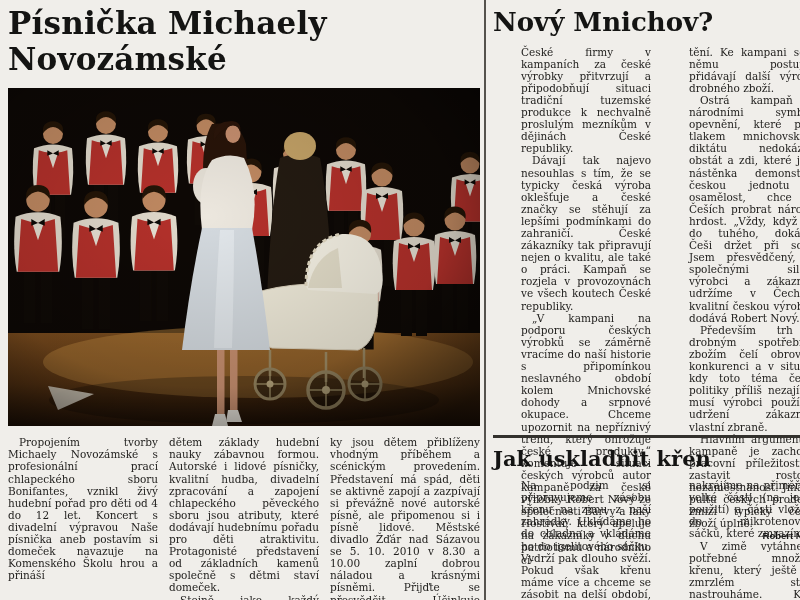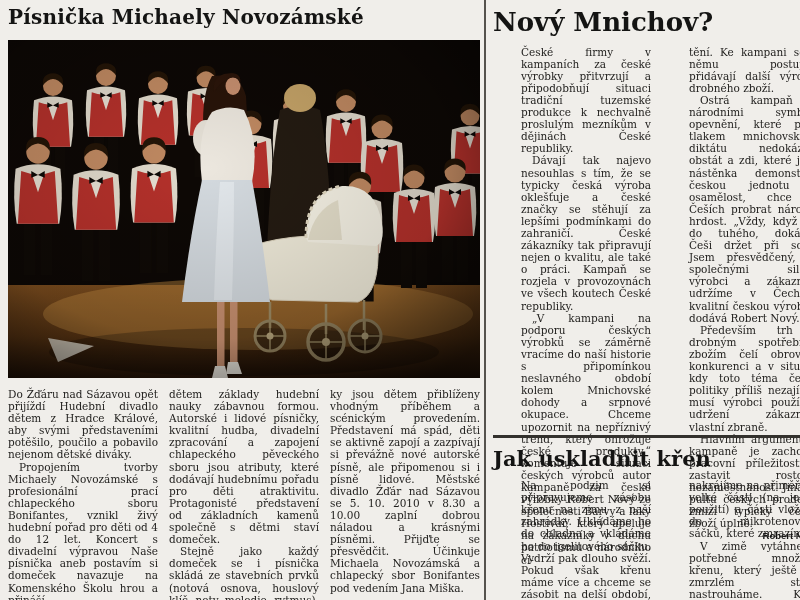--- a/index.html
+++ b/index.html
@@ -1,19 +1,19 @@
 <!DOCTYPE html>
 <html><head>
 <meta charset="utf-8">
 <style>
   html,body{margin:0;padding:0;}
   .page{position:relative;width:800px;height:600px;overflow:hidden;
         background:#f0eeea;font-family:"DejaVu Serif",serif;color:#1e1d1b;}
   .left-article{position:absolute;left:8px;top:6px;width:472px;}
-  .headline-1{font-size:20px;line-height:1.15;font-weight:600;color:#141413;
+  .headline-1{font-size:31px;line-height:1.15;font-weight:600;color:#141413;
         margin:0 0 11px 0;letter-spacing:.2px;}
   .photo{display:block;width:472px;height:338px;background:#0d0805;}
   .cols{display:flex;gap:11px;margin-top:10px;}
   .col{width:150px;font-size:10.5px;line-height:12.1px;text-align:justify;}
   .col p{margin:0;}
   .col p.ind{text-indent:11px;}
   .byline{font-family:"Liberation Sans",sans-serif;font-weight:bold;
         font-size:9.5px;text-align:right;color:#121212;margin-top:1px;}
   .byline-overlay{margin-top:-12.1px;}
   .vrule{position:absolute;left:484px;top:0;width:2px;height:600px;background:#55524d;}
@@ -123,21 +123,20 @@
         <rect x="4" y="216" width="7.5" height="62" fill="#c89070"></rect>
         <path d="M-11,280 L-1,280 L2,292 L-14,292 Z" fill="#eae6dd"></path>
         <path d="M2,276 L12,276 L16,288 L0,288 Z" fill="#eae6dd"></path>
       </g>
 
       <rect x="0" y="0" width="472" height="338" fill="url(#vg)"></rect>
     </svg>
 
     <div class="cols">
       <div class="col">
-        <p>Do Žďáru nad Sázavou opět přijíždí Hudební divadlo dětem z Hradce Králové, aby svými představeními potěšilo, poučilo a pobavilo nejenom dětské diváky.</p>
         <p class="ind">Propojením tvorby Michaely Novozámské s profesionální prací chlapeckého sboru Bonifantes, vznikl živý hudební pořad pro děti od 4 do 12 let. Koncert s divadelní výpravou Naše písnička aneb postavím si domeček navazuje na Komenského Školu hrou a přináší</p>
       </div>
       <div class="col">
         <p>dětem základy hudební nauky zábavnou formou. Autorské i lidové písničky, kvalitní hudba, divadelní zpracování a zapojení chlapeckého pěveckého sboru jsou atributy, které dodávají hudebnímu pořadu pro děti atraktivitu. Protagonisté představení od základních kamenů společně s dětmi staví domeček.</p>
         <p class="ind">Stejně jako každý domeček se i písnička skládá ze stavebních prvků (notová osnova, houslový klíč, noty, melodie, rytmus). Jednotlivé prv-</p>
       </div>
       <div class="col">
         <p>ky jsou dětem přiblíženy vhodným příběhem a scénickým provedením. Představení má spád, děti se aktivně zapojí a zazpívají si převážně nové autorské písně, ale připomenou si i písně lidové. Městské divadlo Žďár nad Sázavou se 5. 10. 2010 v 8.30 a 10.00 zaplní dobrou náladou a krásnými písněmi. Přijďte se přesvědčit. Účinkuje Michaela Novozámská a chlapecký sbor Bonifantes pod vedením Jana Miška.</p>
 
       </div>

